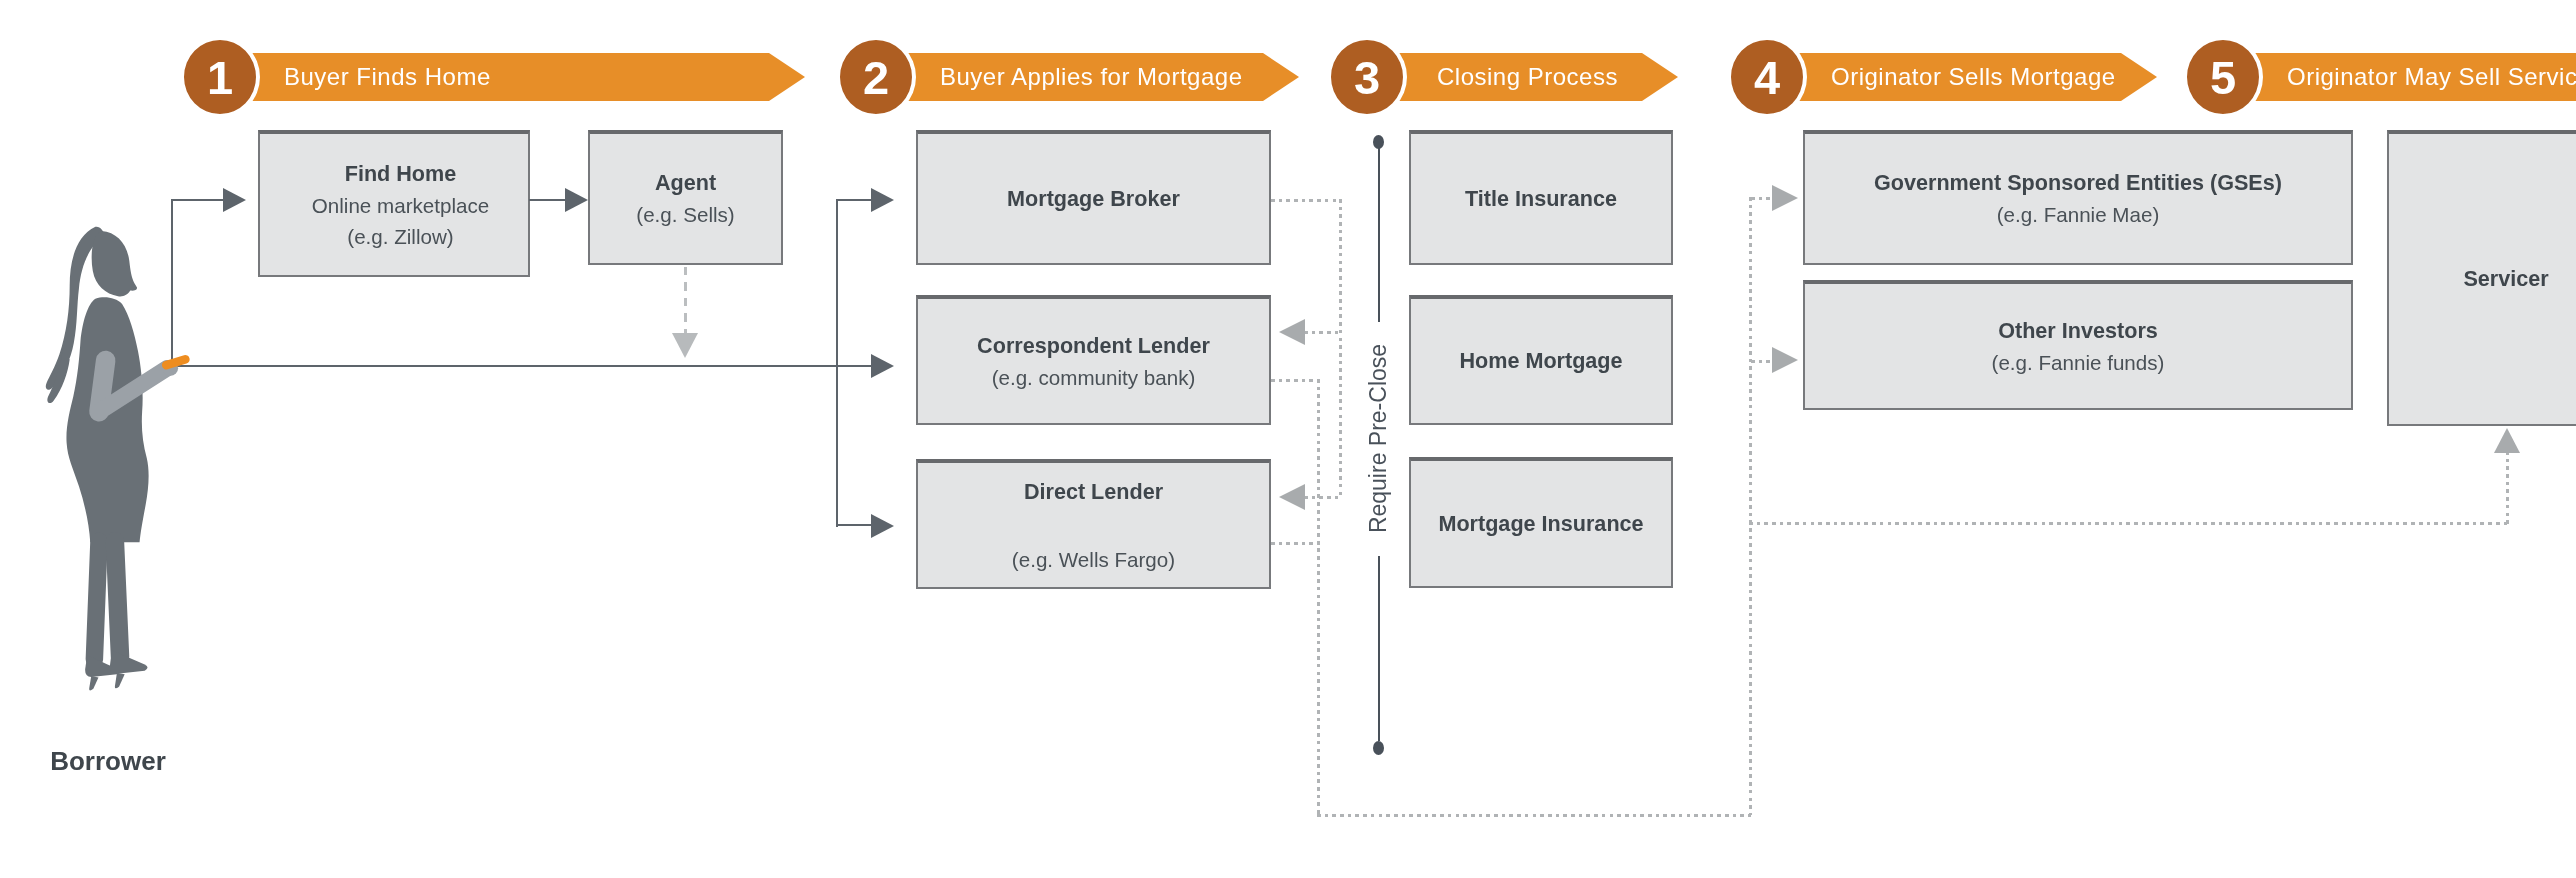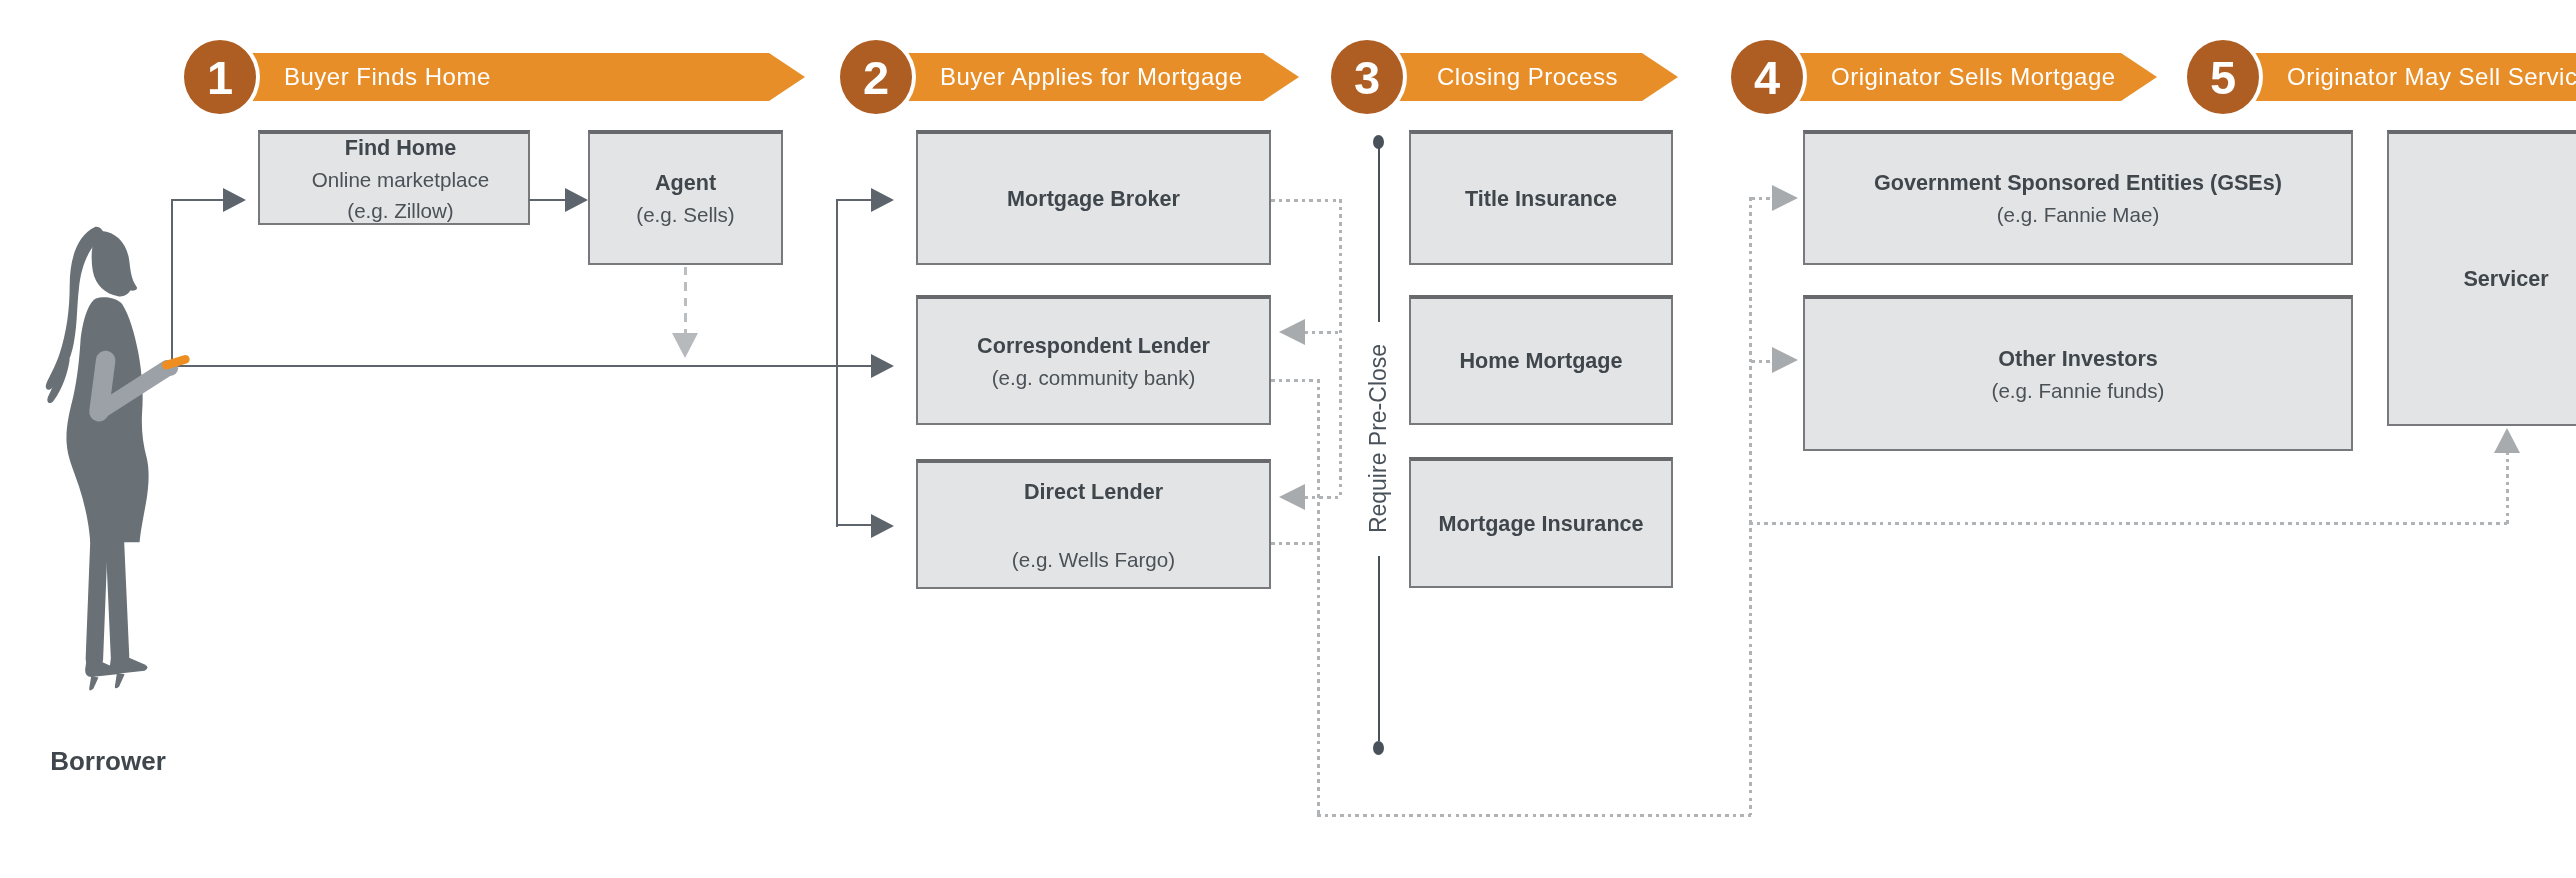--- a/index.html
+++ b/index.html
@@ -86,21 +86,21 @@
     <span>4</span>
     </div>
 
   <div class="banner" style="left:2238px;width:413px;">
     <span class="bl">Originator May Sell Servicing</span>
     </div>
   <div class="badge" style="left:2183px;">
     <span>5</span>
     </div>
 
-  <div class="box" style="left:258px;top:130px;width:272px;height:95px;padding-left:13px;">
+  <div class="box" style="left:258px;top:130px;width:272px;height:147px;padding-left:13px;">
     <span class="t">Find Home</span>
     <span class="s">Online marketplace</span>
     <span class="s">(e.g. Zillow)</span>
   </div>
 
   <div class="box" style="left:588px;top:130px;width:195px;height:135px;">
     <span class="t">Agent</span>
     <span class="s">(e.g. Sells)</span>
   </div>
 
@@ -129,21 +129,21 @@
   <div class="box" style="left:1409px;top:457px;width:264px;height:131px;">
     <span class="t">Mortgage Insurance</span>
   </div>
 
 
   <div class="box" style="left:1803px;top:130px;width:550px;height:135px;">
     <span class="t">Government Sponsored Entities (GSEs)</span>
     <span class="s">(e.g. Fannie Mae)</span>
   </div>
 
-  <div class="box" style="left:1803px;top:295px;width:550px;height:156px;text-align:right;">
+  <div class="box" style="left:1803px;top:280px;width:550px;height:130px;text-align:right;">
     <span class="t">Other Investors</span>
     <span class="s">(e.g. Fannie funds)</span>
   </div>
 
   <div class="box" style="left:2387px;top:130px;width:238px;height:296px;">
     <span class="t">Servicer</span>
   </div>
 
   <div class="lv" style="left:171px;top:200px;height:166px;"></div>
   <div class="lh" style="left:171px;top:199px;width:53px;"></div>

